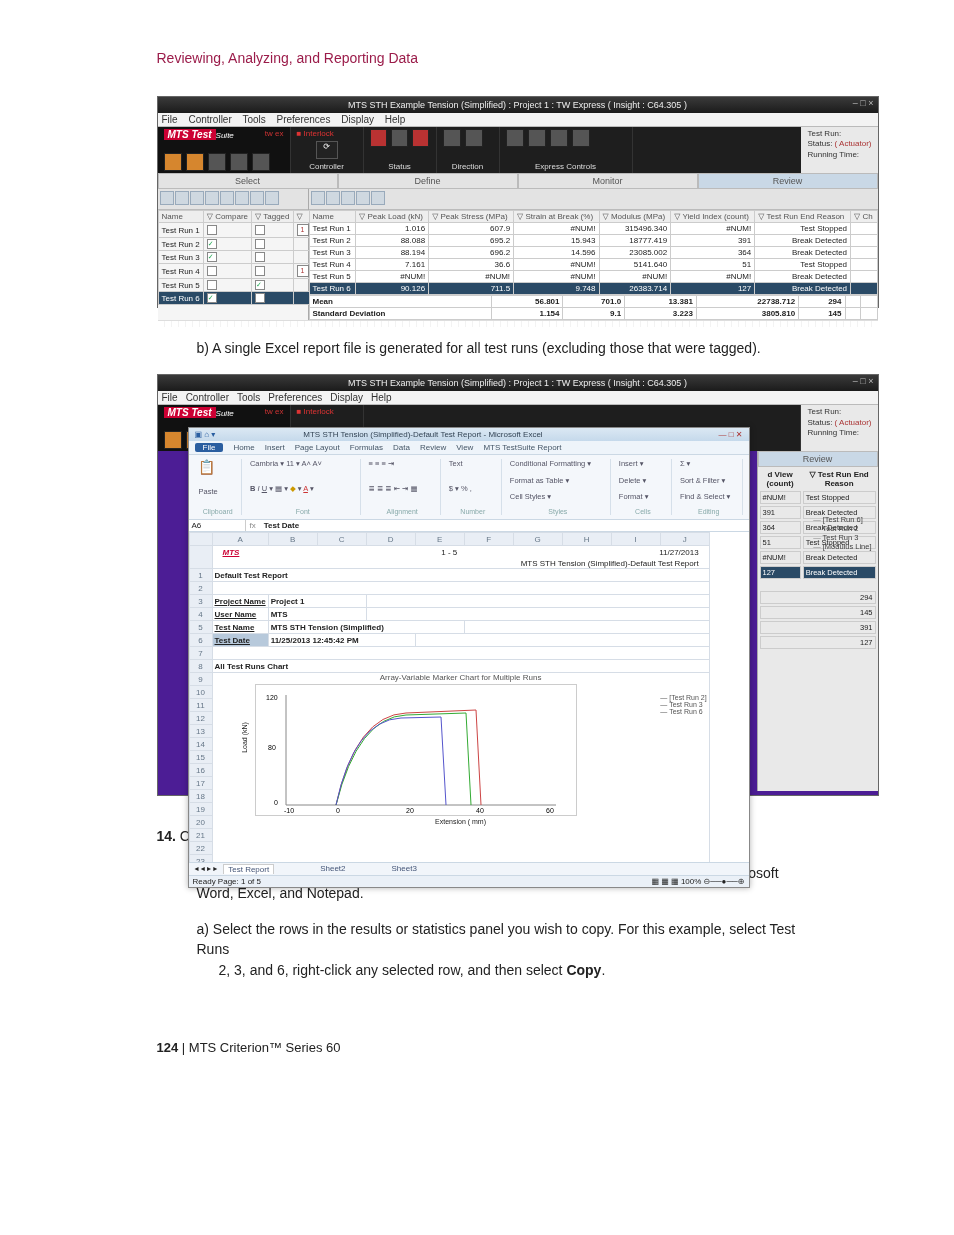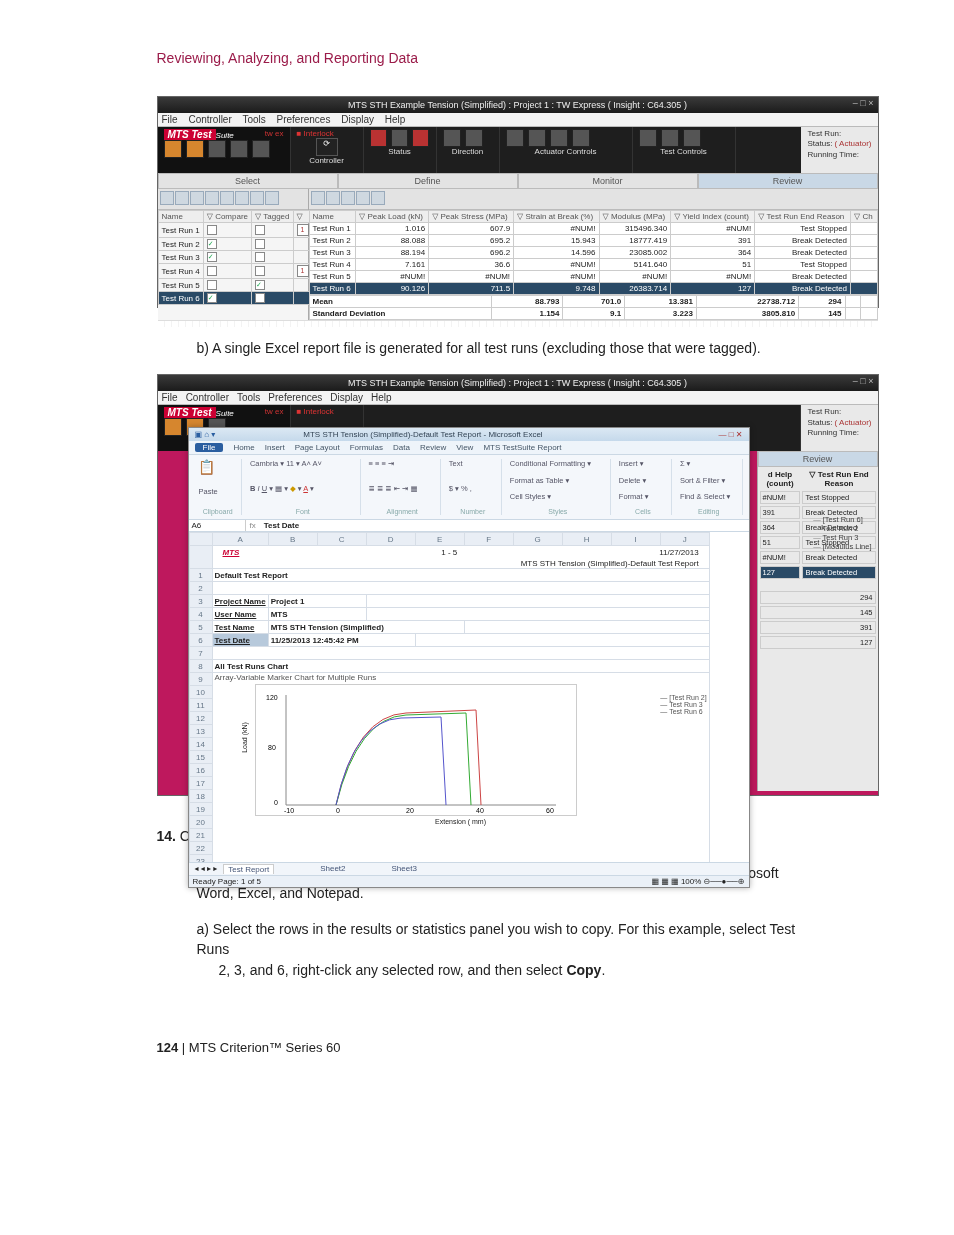--- a/index.html
+++ b/index.html
@@ -1,28 +1,28 @@
 <!DOCTYPE html>
 <html><head>
 <meta charset="utf-8">
 <style>
   body { margin:0; font-family: Arial, sans-serif; font-size:13px; color:#222; background:#fff; }
   .page { width:781px; margin:0 auto; padding:50px 60px 40px 70px; box-sizing:border-box; }
   .header { color:#9b1c4a; font-size:14px; margin-bottom:30px; }
 
   
-  .shot { border:1px solid #666; margin:0 auto 30px auto; background:#be185d; width:720px; font-size:9px; position:relative; }
+  .shot { border:1px solid #666; margin:0 auto 30px auto; background:#4c1d95; width:720px; font-size:9px; position:relative; }
   .title-bar { background:linear-gradient(#3a3a3a,#1b1b1b); color:#eee; display:flex; align-items:center; height:16px; padding:0 4px; font-size:9px; }
   .title-txt { margin:0 auto; }
   .win-btns { position:absolute; right:4px; top:1px; color:#bbb; font-size:9px; }
   .menu-bar { background:#f3f3f3; border-bottom:1px solid #bbb; padding:1px 4px; font-size:10px; color:#333; }
   .menu-bar span { margin-right:8px; }
 
   .ribbon { display:flex; background:#1e1e1e; color:#ddd; font-size:8px; height:46px; }
-  .rib-section { border-right:1px solid #333; padding:2px 6px; display:flex; flex-direction:column; justify-content:flex-start; }
+  .rib-section { border-right:1px solid #333; padding:2px 6px; display:flex; flex-direction:column; justify-content:space-between; }
   .mts-badge { background:#c03; color:#fff; font-weight:bold; font-style:italic; padding:0 4px; display:inline-block; font-size:10px; }
   .mts-sub { color:#fff; font-size:8px; font-style:italic; }
   .interlock { color:#d33; font-size:8px; }
   .rib-icons { display:flex; gap:4px; }
   .rib-icon { width:16px; height:16px; background:#444; border:1px solid #222; }
   .rib-icon.red { background:#b93232; }
   .rib-icon.or { background:#d6862e; }
   .rib-icon.gray { background:#555; }
   .status-panel { margin-left:auto; padding:2px 6px; color:#333; background:#e9e9e9; font-size:8px; line-height:1.3; }
   .status-panel .run-lab { color:#a33; }
@@ -75,21 +75,21 @@
   table.sheet th, table.sheet td { border:1px solid #d6dde6; min-width:44px; height:12px; padding:0 2px; }
   table.sheet th { background:#e9eef5; color:#678; font-weight:normal; text-align:center; }
   table.sheet th.rowh { width:18px; min-width:18px; text-align:center; }
   .merged { background:#fff; }
   td.tdsel { background:#b7c9db; }
   .bold { font-weight:bold; }
   .uline { text-decoration:underline; }
   .mts-logo { color:#c03; font-weight:bold; font-style:italic; text-decoration:underline; }
 
   .chart-area { position:relative; width:320px; height:130px; border:1px solid #ccc; margin:2px 0 2px 40px; }
-  .chart-title { text-align:left; font-size:8px; color:#555; }
+  .chart-title { text-align:center; font-size:8px; color:#555; }
   svg.curve { width:100%; height:100%; }
 
   .excel-status { display:flex; border-top:1px solid #cbd8e4; background:#eaf0f7; font-size:8px; padding:1px 4px; }
   .sheet-tabs { display:flex; gap:6px; border-top:1px solid #cbd8e4; padding:1px 6px; font-size:8px; background:#f1f5fa; }
   .sheet-tabs .st { color:#457;padding-left:40px; }
   .sheet-tabs .st.active { background:#fff; border:1px solid #ccc; border-bottom:none; padding:0 4px; }
 
   
   .body-text { font-size:14px; line-height:1.45; margin:16px 0; }
   .sub { margin-left:40px; }
@@ -154,29 +154,21 @@
           </div>
         <div style="text-align:center">Direction</div>
       </div>
       <div class="rib-section" style="width:120px">
         <div class="rib-icons">
             <span class="rib-icon gray"></span>
             <span class="rib-icon gray"></span>
             <span class="rib-icon gray"></span>
             <span class="rib-icon gray"></span>
           </div>
-        <div style="text-align:center">Actuator Controls</div>
-      </div>
-      <div class="rib-section" style="width:90px">
-        <div class="rib-icons">
-            <span class="rib-icon gray"></span>
-            <span class="rib-icon gray"></span>
-            <span class="rib-icon gray"></span>
-          </div>
-        <div style="text-align:center">Test Controls</div>
+        <div style="text-align:center">Express Controls</div>
       </div>
       <div class="status-panel">
         <div>Test Run:</div>
         <div><span>Status: </span><span class="run-lab">( Actuator)</span></div>
         <div>Running Time:</div>
       </div>
     </div>
     <div class="tab-bar">
       <div class="tab">Select</div>
       <div class="tab">Define</div>
@@ -317,21 +309,21 @@
                 <td>127</td>
                 <td>Break Detected</td>
                 <td></td>
               </tr>
             </tbody>
         </table>
         <table class="grid results">
             <tbody id="stat-body">
               <tr class="stat">
                 <td>Mean</td>
-                <td>88.793</td>
+                <td>56.801</td>
                 <td>701.0</td>
                 <td>13.381</td>
                 <td>22738.712</td>
                 <td>294</td>
                 <td></td>
                 <td></td>
               </tr>
               <tr class="stat">
                 <td>Standard Deviation</td>
                 <td>1.154</td>
@@ -381,21 +373,21 @@
 
     <div class="body-split" style="height:340px">
       <div style="flex:1"></div>
       <div class="strip">
         <div class="tab-bar">
             <div class="tab active">Review</div>
           </div>
         <table class="strip-table" style="width:100%">
           <tbody>
               <tr>
-                <th>d Help (count)</th>
+                <th>d View (count)</th>
                 <th>▽ Test Run End Reason</th>
               </tr>
           </tbody>
             <tbody id="strip-body">
               <tr>
                 <td>#NUM!</td>
                 <td>Test Stopped</td>
               </tr>
               <tr>
                 <td>391</td>

